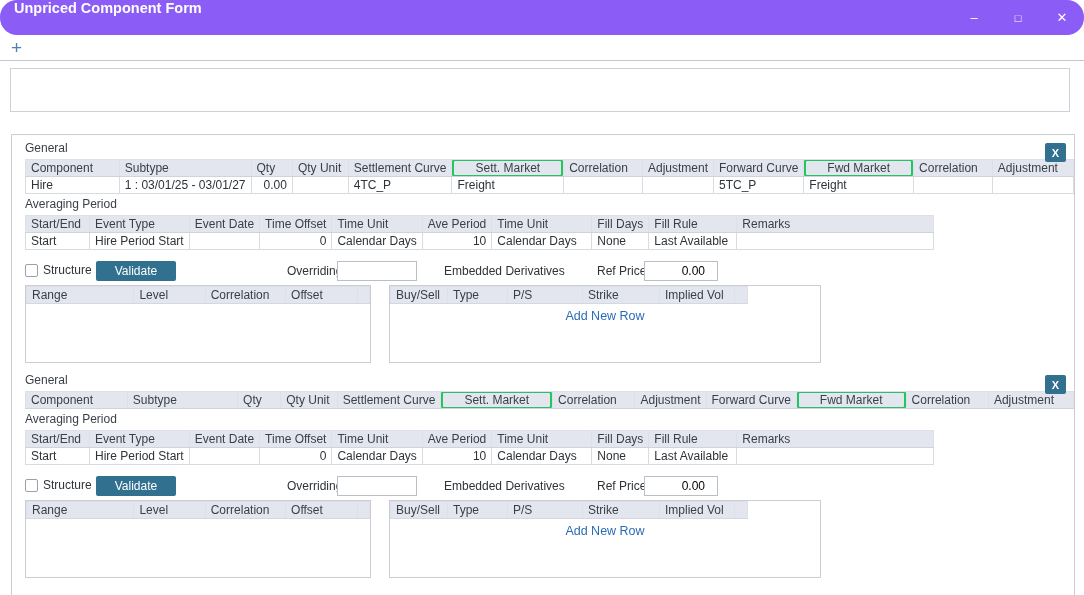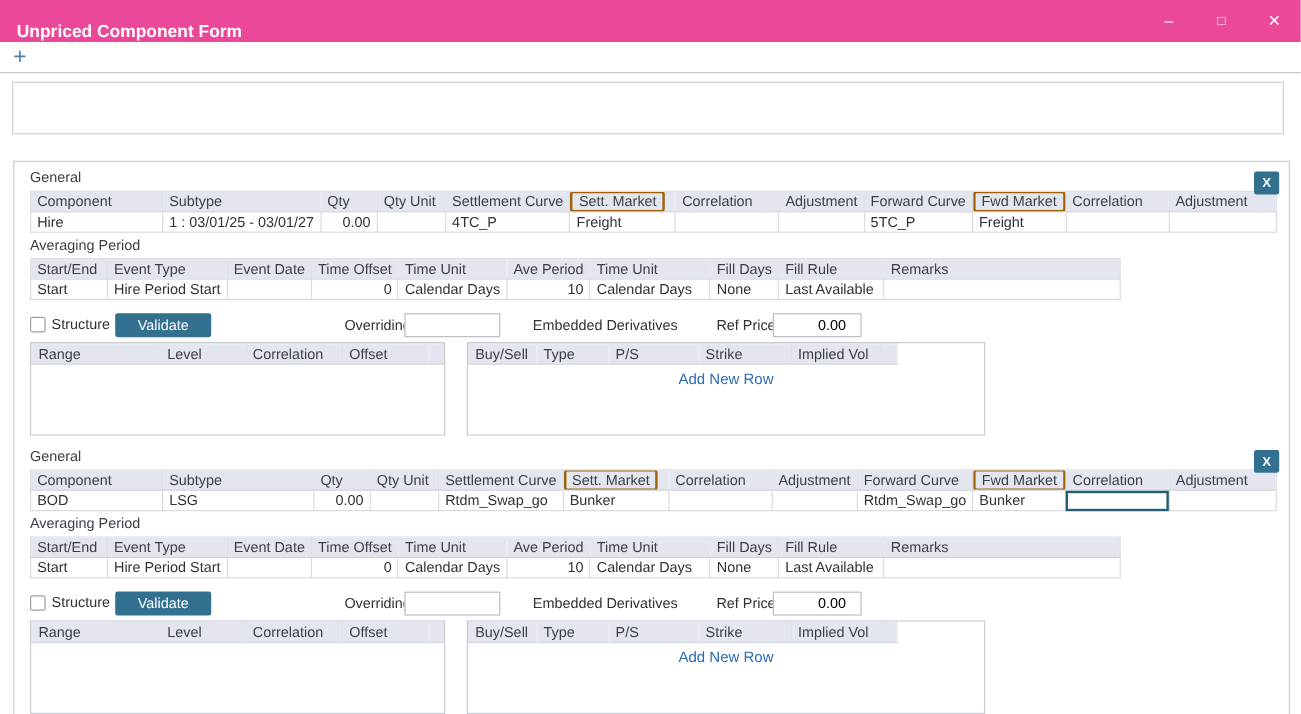--- a/index.html
+++ b/index.html
@@ -1,20 +1,20 @@
 <!DOCTYPE html>
 <html><head>
 <meta charset="utf-8">
 <style>
   * { box-sizing: border-box; }
   html,body { margin:0; padding:0; background:#fff; width:1084px; height:595px; overflow:hidden;
     font-family:"Liberation Sans","DejaVu Sans",sans-serif; font-size:12px; color:#2e3338; }
 
   
-  .titlebar { height:35px; background:#ec4899; color:#fff; display:flex; align-items:flex-end; }
+  .titlebar { height:35px; background:#8b5cf6; color:#fff; display:flex; align-items:flex-start;border-radius:17px; }
   .titlebar .title { font-size:14.5px; font-weight:bold; padding-left:14px; flex:1; }
   .win-controls { display:flex; height:100%; }
   .win-btn { width:44px; display:flex; align-items:center; justify-content:center;
     color:#fff; font-size:13px; cursor:default; }
   .win-btn.close { font-weight:bold; }
   .win-btn.max { font-size:11px; }
 
   
   .tabstrip { height:26px; border-bottom:1px solid #c2c7ce; display:flex; align-items:center; }
   .plus-icon { color:#4e82ad; font-size:19px; font-weight:400; padding-left:11px; line-height:1; }
@@ -38,22 +38,22 @@
   table.tbl { border-collapse:collapse; table-layout:fixed; font-size:12px; margin-bottom:3px; }
   table.tbl th { background:#e3e6ee; font-weight:normal; text-align:left; color:#3a3f47;
     padding:1px 5px; height:16px; border:1px solid #dde0e8; border-bottom:1px solid #cfd3da;
     overflow:hidden; white-space:nowrap; }
   table.tbl td { background:#fff; padding:1px 5px; height:17px; border:1px solid #d8dbe0;
     overflow:hidden; white-space:nowrap; }
   td.ro { background:#eff1f4; }
   td.num { text-align:right; }
   td.focused { outline:2px solid #255e74; outline-offset:-2px; }
 
-  .hl { display:inline-block; border:2px solid #a16207; border-radius:3px;
-    padding:0 5px; margin:-2px -5px; }
+  .hl { display:inline-block; border:2px solid #22c55e; border-radius:3px;
+    padding:0 21px; margin:-2px -5px; }
 
   
   .controls { position:relative; height:21px; margin:11px 0 3px; width:1036px; }
   .chkwrap { position:absolute; left:0; top:2px; display:flex; align-items:center; }
   .checkbox { width:13px; height:13px; border:1px solid #9aa1ab; border-radius:2px; background:#fff;
     display:inline-block; margin-right:5px; }
   .validate-btn { position:absolute; left:71px; top:0; width:80px; height:20px; background:#31708f;
     color:#fff; border:none; border-radius:2px; font-size:12px;
     font-family:"Liberation Sans",sans-serif; display:flex; align-items:center; justify-content:center; }
   .ov-label { position:absolute; left:262px; top:3px; }
@@ -272,34 +272,20 @@
         <th>Qty Unit</th>
         <th>Settlement Curve</th>
         <th><span class="hl">Sett. Market</span></th>
         <th>Correlation</th>
         <th>Adjustment</th>
         <th>Forward Curve</th>
         <th><span class="hl">Fwd Market</span></th>
         <th>Correlation</th>
         <th>Adjustment</th>
       </tr>
-      <tr>
-        <td>BOD</td>
-        <td>LSG</td>
-        <td class="ro num">0.00</td>
-        <td class="ro"></td>
-        <td>Rtdm_Swap_go</td>
-        <td>Bunker</td>
-        <td></td>
-        <td></td>
-        <td>Rtdm_Swap_go</td>
-        <td>Bunker</td>
-        <td class="focused"></td>
-        <td></td>
-      </tr>
     </tbody>
       </table>
 
     <div class="sec-label">Averaging Period</div>
     <table class="tbl">
       <colgroup>
           <col style="width:64px">
           <col style="width:84px">
           <col style="width:61px">
           <col style="width:72px">

